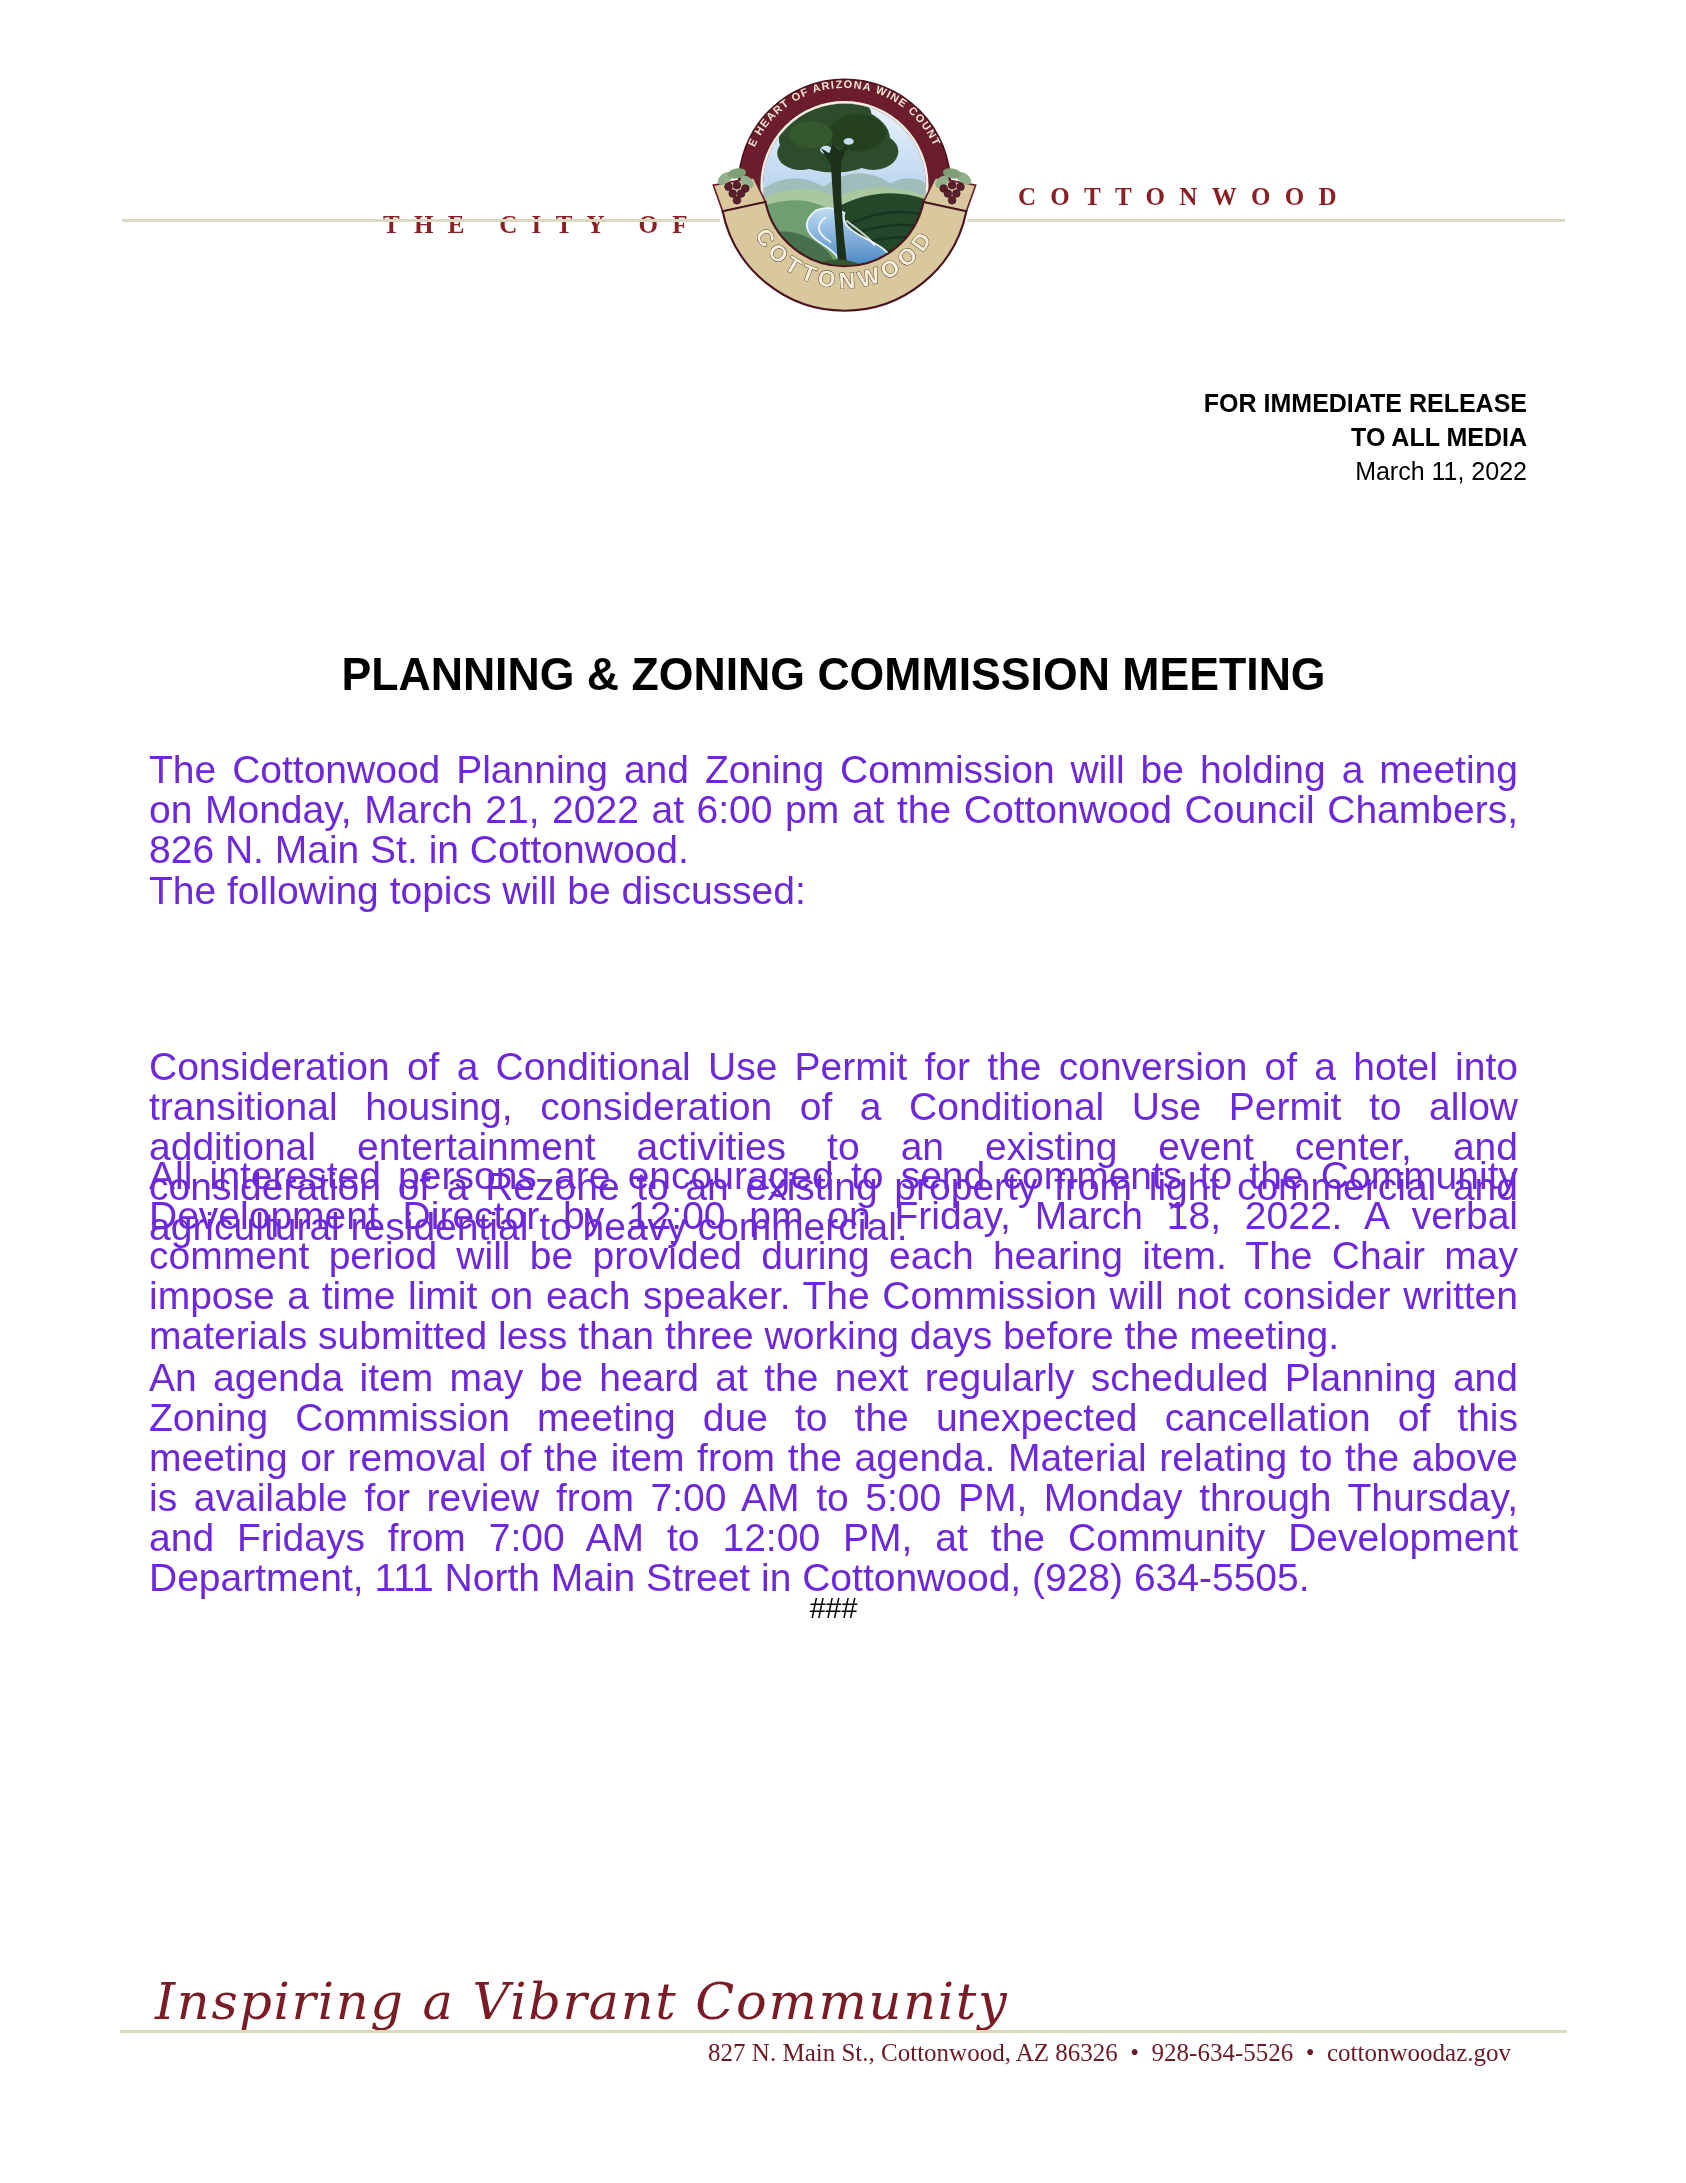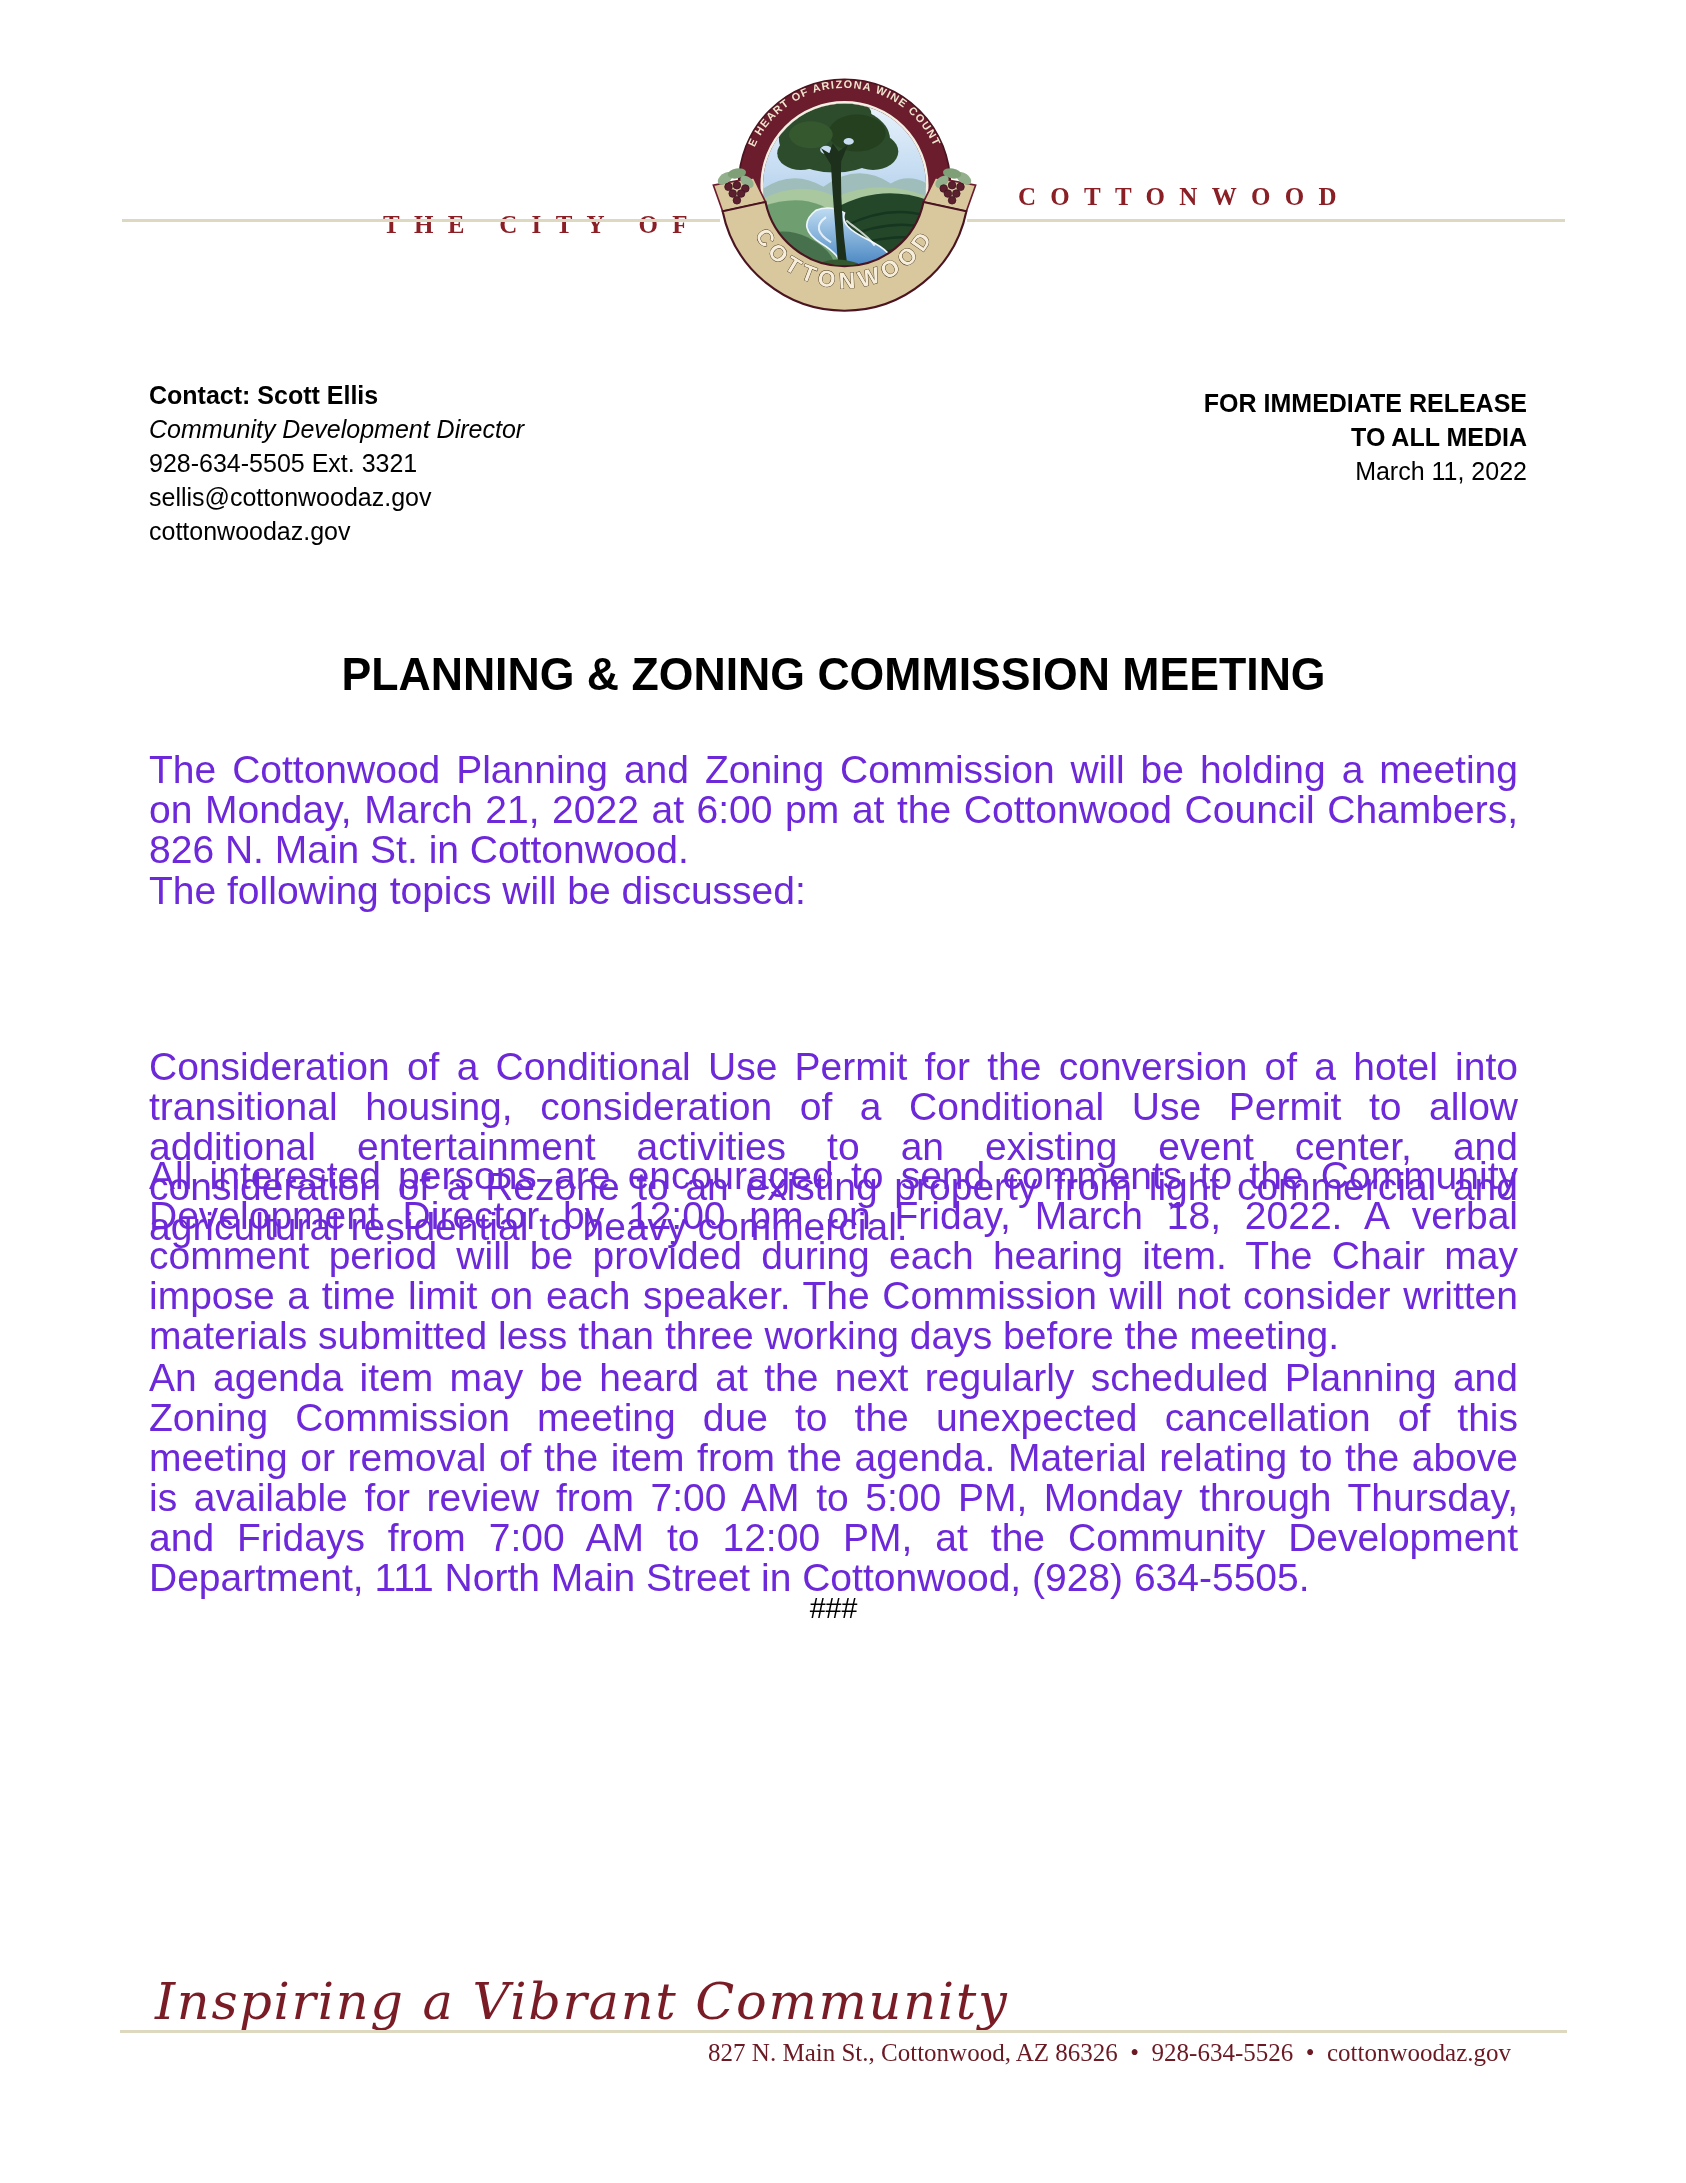--- a/index.html
+++ b/index.html
@@ -196,27 +196,20 @@
             <circle cx="288" cy="168" r="4.5"></circle>
         </g>
       </g>
 
       <text font-family="Liberation Sans, sans-serif" font-size="27" font-weight="bold" letter-spacing="6" fill="#f6eedb" stroke="#413019" stroke-width="1" paint-order="stroke">
         <textPath href="#bannerTextPath" startOffset="50%" text-anchor="middle">COTTONWOOD</textPath>
       </text>
     </svg>
   </div>
 
-  <div class="contact">
-    <div class="b">Contact: Scott Ellis</div>
-    <div class="i">Community Development Director</div>
-    <div>928-634-5505 Ext. 3321</div>
-    <div>sellis@cottonwoodaz.gov</div>
-    <div>cottonwoodaz.gov</div>
-  </div>
 
   <div class="release">
     <div class="b">FOR IMMEDIATE RELEASE</div>
     <div class="b">TO ALL MEDIA</div>
     <div>March 11, 2022</div>
   </div>
 
   <div class="doc-title">PLANNING &amp; ZONING COMMISSION MEETING</div>
 
   <div class="para p1">The Cottonwood Planning and Zoning Commission will be holding a meeting on Monday, March 21, 2022 at 6:00 pm at the Cottonwood Council Chambers, 826 N. Main St. in Cottonwood.</div>

